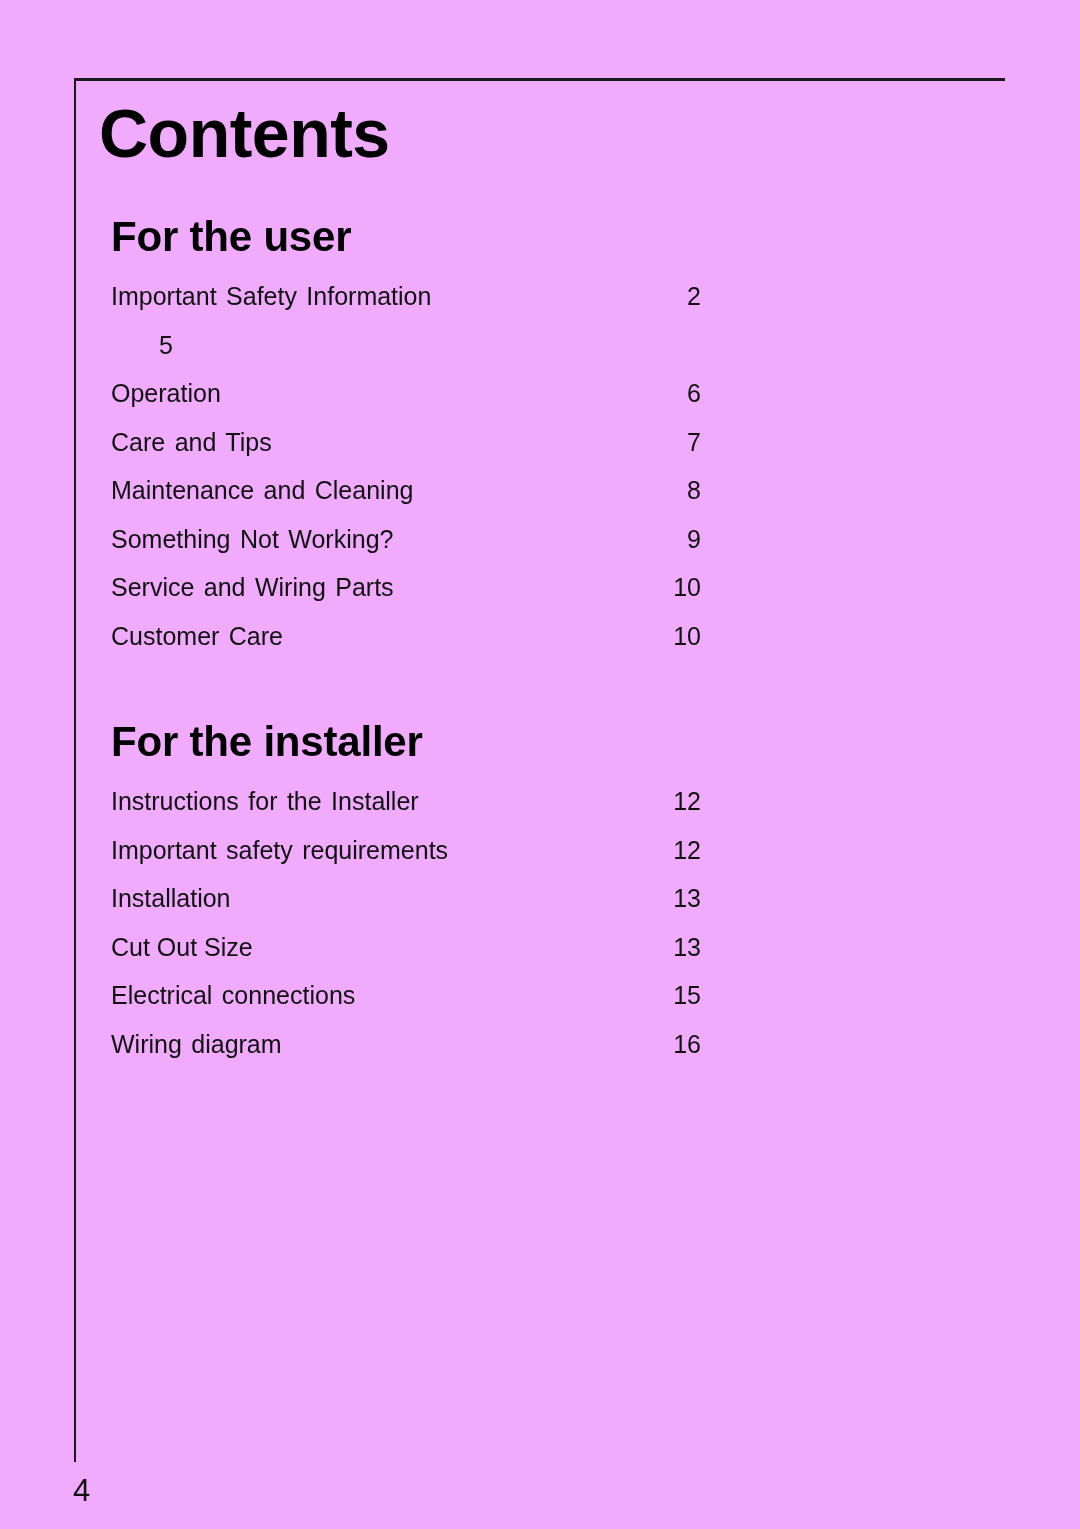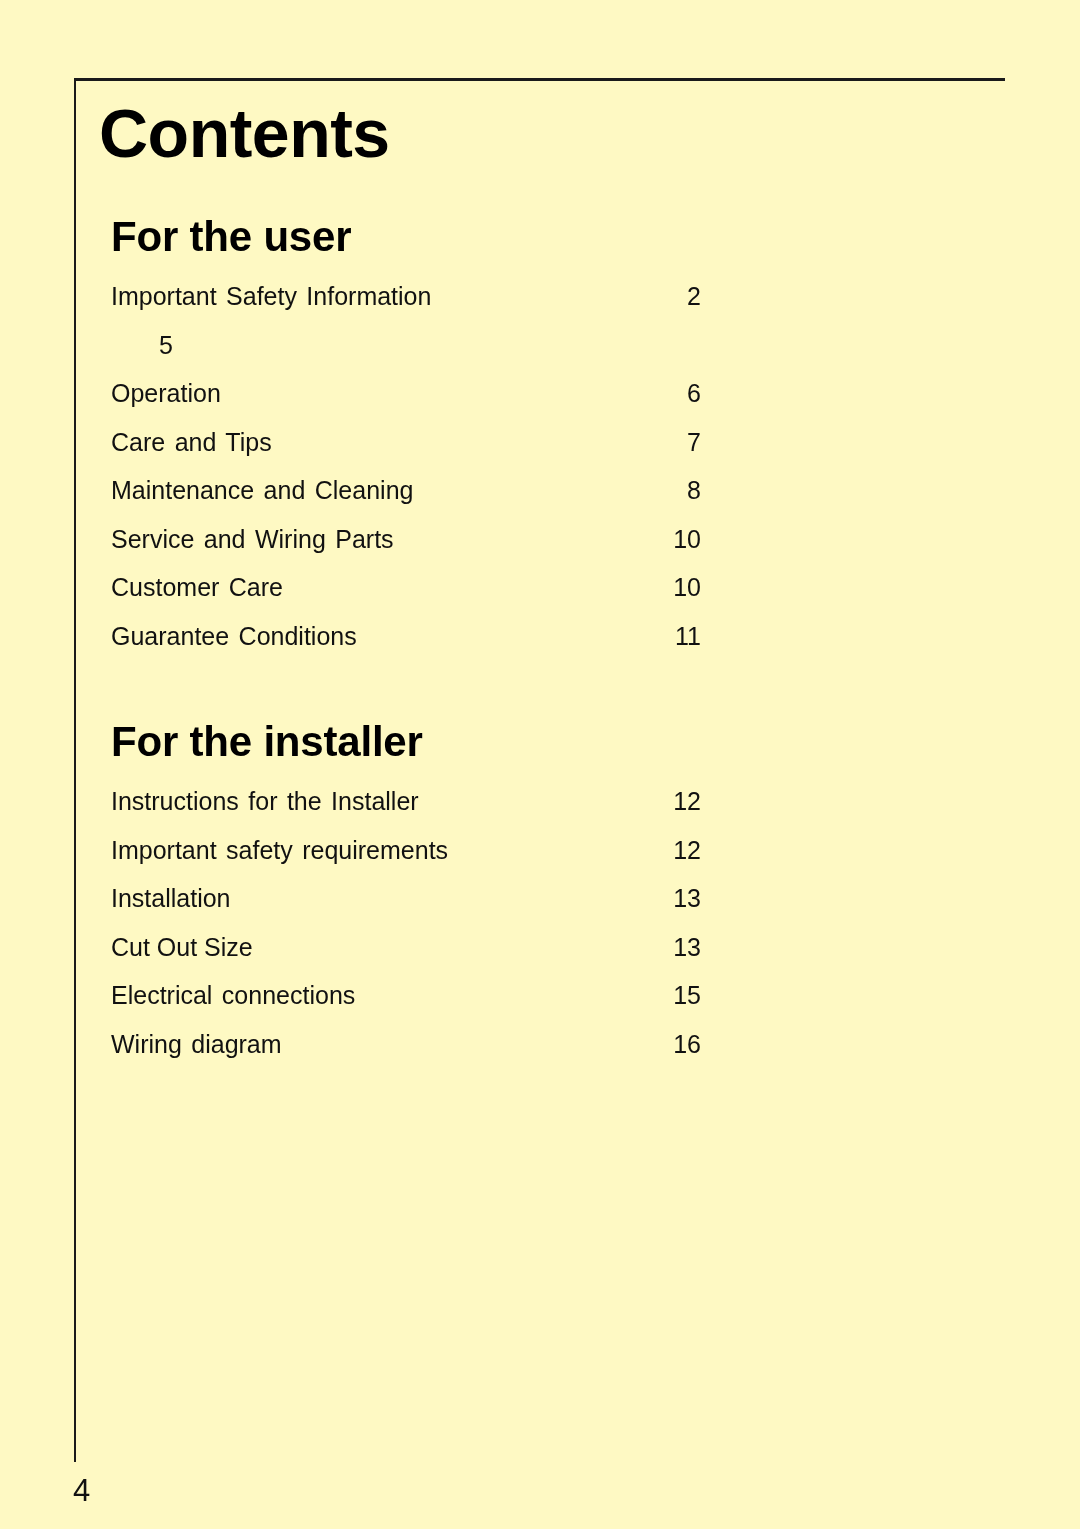--- a/index.html
+++ b/index.html
@@ -9,21 +9,21 @@
     background: #ffffff;
   }
   body {
     font-family: "Liberation Sans Narrow", "Liberation Sans", sans-serif;
     color: #000000;
   }
   .page {
     position: relative;
     width: 1080px;
     height: 1529px;
-    background: #fef9c3;
+    background: #f0abfc;
     overflow: hidden;
   }
 
   
   .rule-top {
     position: absolute;
     left: 74px;
     top: 78px;
     width: 931px;
     height: 3px;
@@ -141,30 +141,30 @@
         </li>
         <li class="toc-row">
           <span class="toc-label">Care and Tips</span>
           <span class="toc-page">7</span>
         </li>
         <li class="toc-row">
           <span class="toc-label">Maintenance and Cleaning</span>
           <span class="toc-page">8</span>
         </li>
         <li class="toc-row">
+          <span class="toc-label">Something Not Working?</span>
+          <span class="toc-page">9</span>
+        </li>
+        <li class="toc-row">
           <span class="toc-label">Service and Wiring Parts</span>
           <span class="toc-page">10</span>
         </li>
         <li class="toc-row">
           <span class="toc-label">Customer Care</span>
           <span class="toc-page">10</span>
-        </li>
-        <li class="toc-row">
-          <span class="toc-label">Guarantee Conditions</span>
-          <span class="toc-page">11</span>
         </li>
       </ul>
     </div>
 
     <div class="section section-2">
       <h2 class="section-title">For the installer</h2>
       <ul class="toc-list">
         <li class="toc-row">
           <span class="toc-label">Instructions for the Installer</span>
           <span class="toc-page">12</span>

